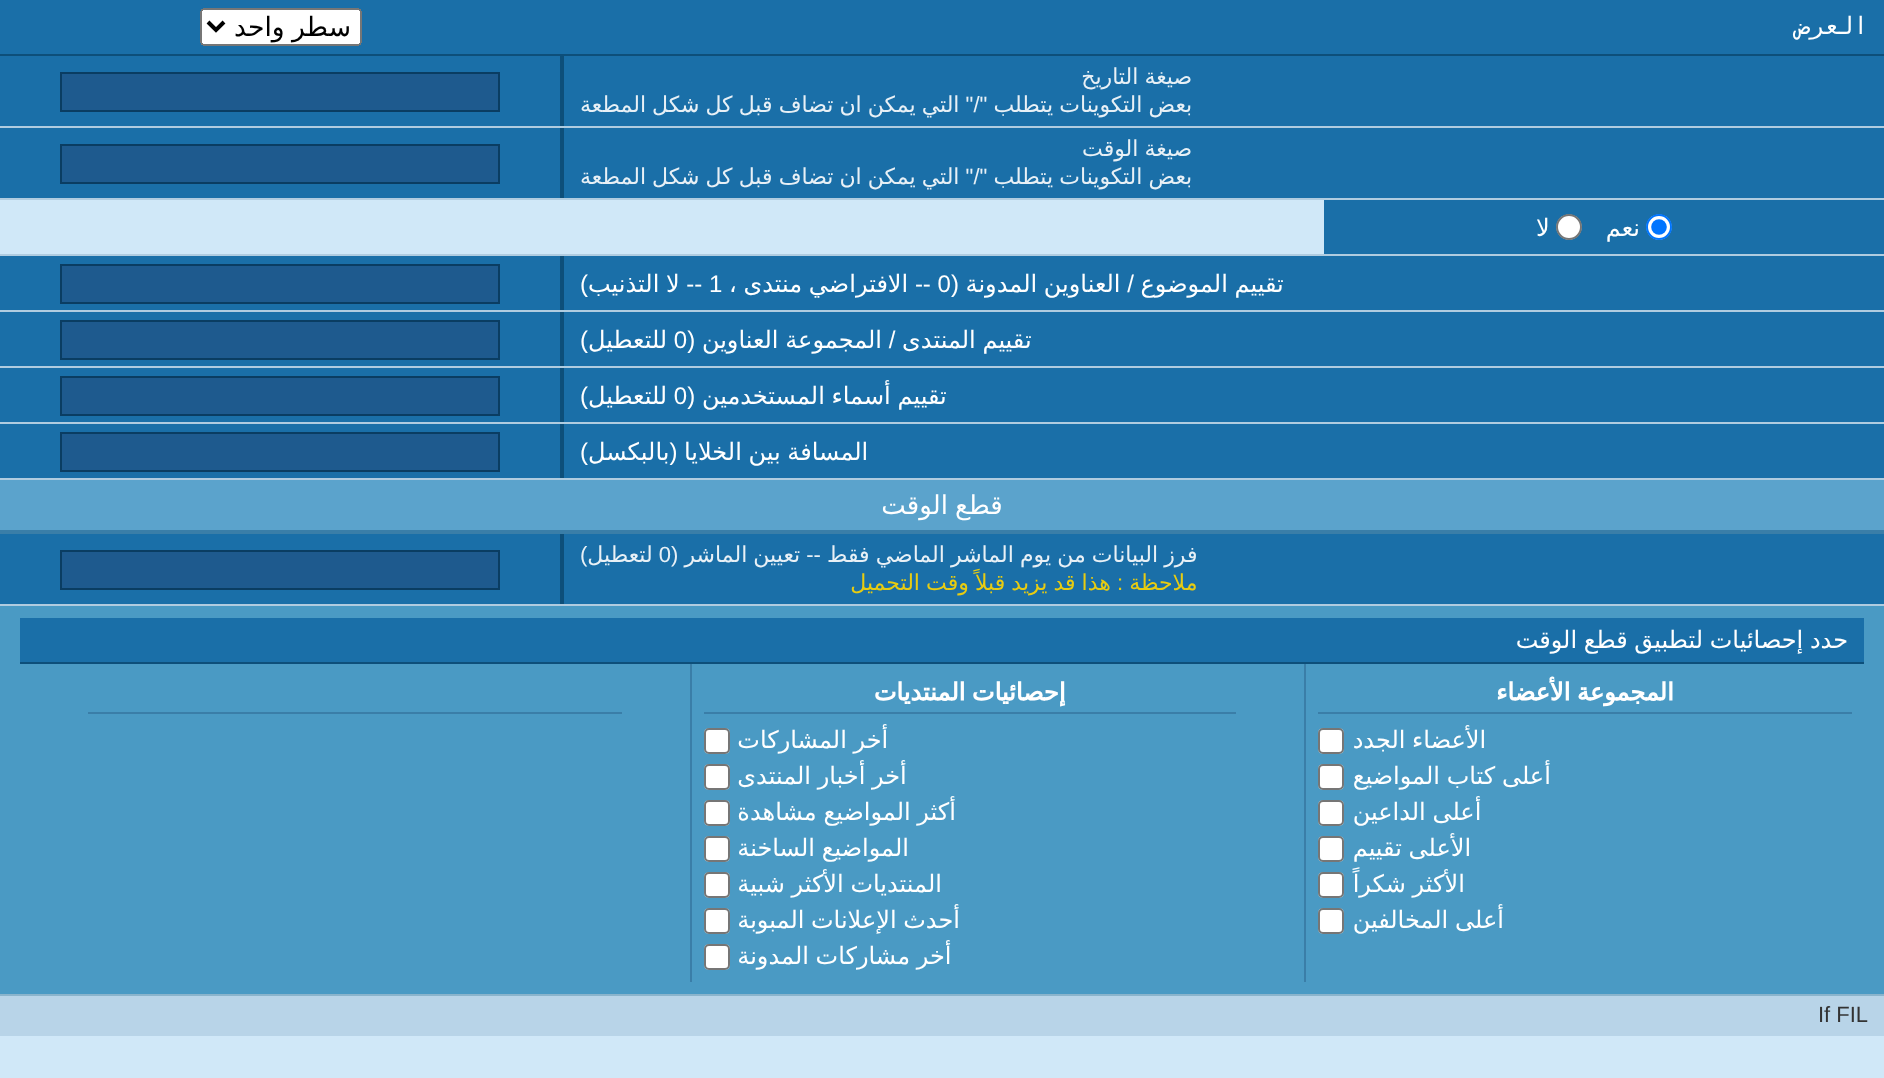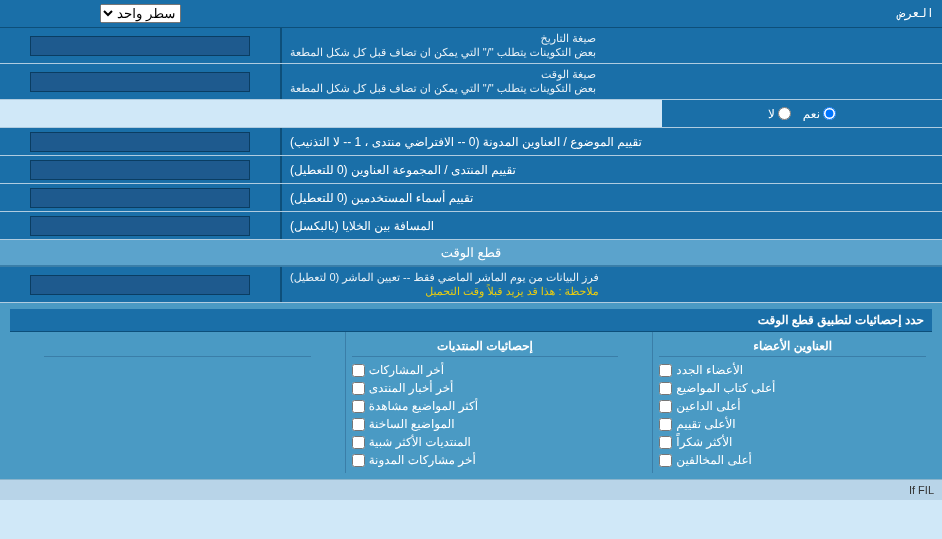--- a/index.html
+++ b/index.html
@@ -77,21 +77,21 @@
       cursor: pointer;
     }
     .checkboxes-section {
       background: #4a9ac4;
       padding: 6px 10px;
     }
     .checkboxes-header {
       background: #1a6fa8;
       color: #fff;
       font-size: 12px;
-      font-weight: bold;
+      font-weight: normal;
       padding: 4px 8px;
       text-align: right;
       border-bottom: 1px solid #0d4f7a;
     }
     .checkboxes-grid {
       display: flex;
       gap: 0;
       background: #4a9ac4;
     }
     .checkbox-col {
@@ -270,21 +270,21 @@
 
   <div class="checkboxes-section">
 
     <div class="checkboxes-header">
       <span>حدد إحصائيات لتطبيق قطع الوقت</span>
     </div>
 
     <div class="checkboxes-grid">
 
       <div class="checkbox-col">
-        <div class="checkbox-col-header">العناوين الأعضاء</div>
+        <div class="checkbox-col-header">المجموعة الأعضاء</div>
         <div class="checkbox-item">
           <span>الأعضاء الجدد</span>
           <input type="checkbox" style="">
         </div>
         <div class="checkbox-item">
           <span>أعلى كتاب المواضيع</span>
           <input type="checkbox" style="">
         </div>
         <div class="checkbox-item">
           <span>أعلى الداعين</span>
@@ -320,20 +320,24 @@
         </div>
         <div class="checkbox-item">
           <span>المواضيع الساخنة</span>
           <input type="checkbox" style="">
         </div>
         <div class="checkbox-item">
           <span>المنتديات الأكثر شبية</span>
           <input type="checkbox" style="">
         </div>
         <div class="checkbox-item">
+          <span>أحدث الإعلانات المبوبة</span>
+          <input type="checkbox" style="">
+        </div>
+        <div class="checkbox-item">
           <span>أخر مشاركات المدونة</span>
           <input type="checkbox" style="">
         </div>
       </div>
 
       <div class="checkbox-col">
         <div class="checkbox-col-header">&nbsp;</div>
       </div>
     </div>
   </div>

